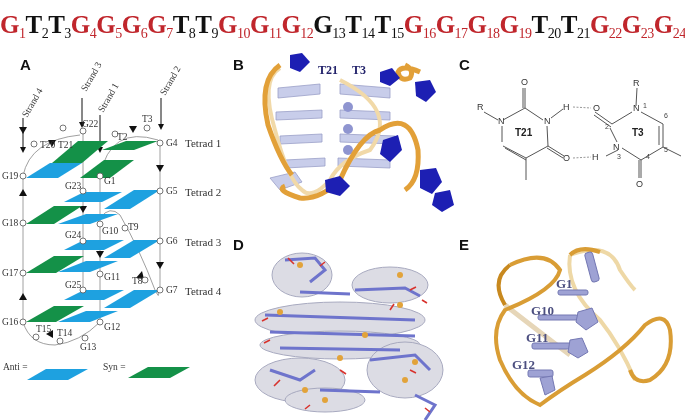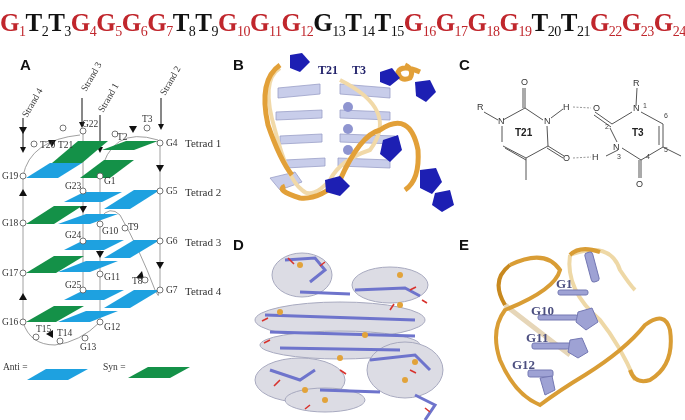--- a/index.html
+++ b/index.html
@@ -1,17 +1,17 @@
 <!DOCTYPE html>
 <html><head>
 <meta charset="utf-8">
 <style>
   html,body{margin:0;padding:0;background:#fff;}
   body{width:685px;height:420px;position:relative;overflow:hidden;font-family:"Liberation Serif",serif;}
-  .seq{position:absolute;left:0;top:0;width:582px;height:36px;text-align:center;font-family:"Liberation Serif",serif;font-weight:bold;font-size:25px;line-height:45px;letter-spacing:-0.5px;white-space:nowrap;}
+  .seq{position:absolute;left:0;top:8px;width:582px;height:36px;text-align:center;font-family:"Liberation Serif",serif;font-weight:bold;font-size:25px;line-height:34px;letter-spacing:-0.5px;white-space:nowrap;}
   .seq .n{display:inline;}
   .seq .n sub{font-size:14px;vertical-align:-5px;font-weight:normal;}
   .seq .g{color:#c0262c;}
   .seq .t{color:#111;}
   .panel-label{position:absolute;font-family:"Liberation Sans",sans-serif;font-weight:bold;font-size:15px;color:#111;}
   svg{position:absolute;overflow:visible;}
   .lbl{font-family:"Liberation Serif",serif;font-size:9.5px;fill:#333;}
   .tlbl{font-family:"Liberation Serif",serif;font-size:11px;fill:#333;}
   .chem{font-family:"Liberation Sans",sans-serif;font-size:9px;fill:#333;}
   .chemb{font-family:"Liberation Sans",sans-serif;font-size:10px;font-weight:bold;fill:#222;}

